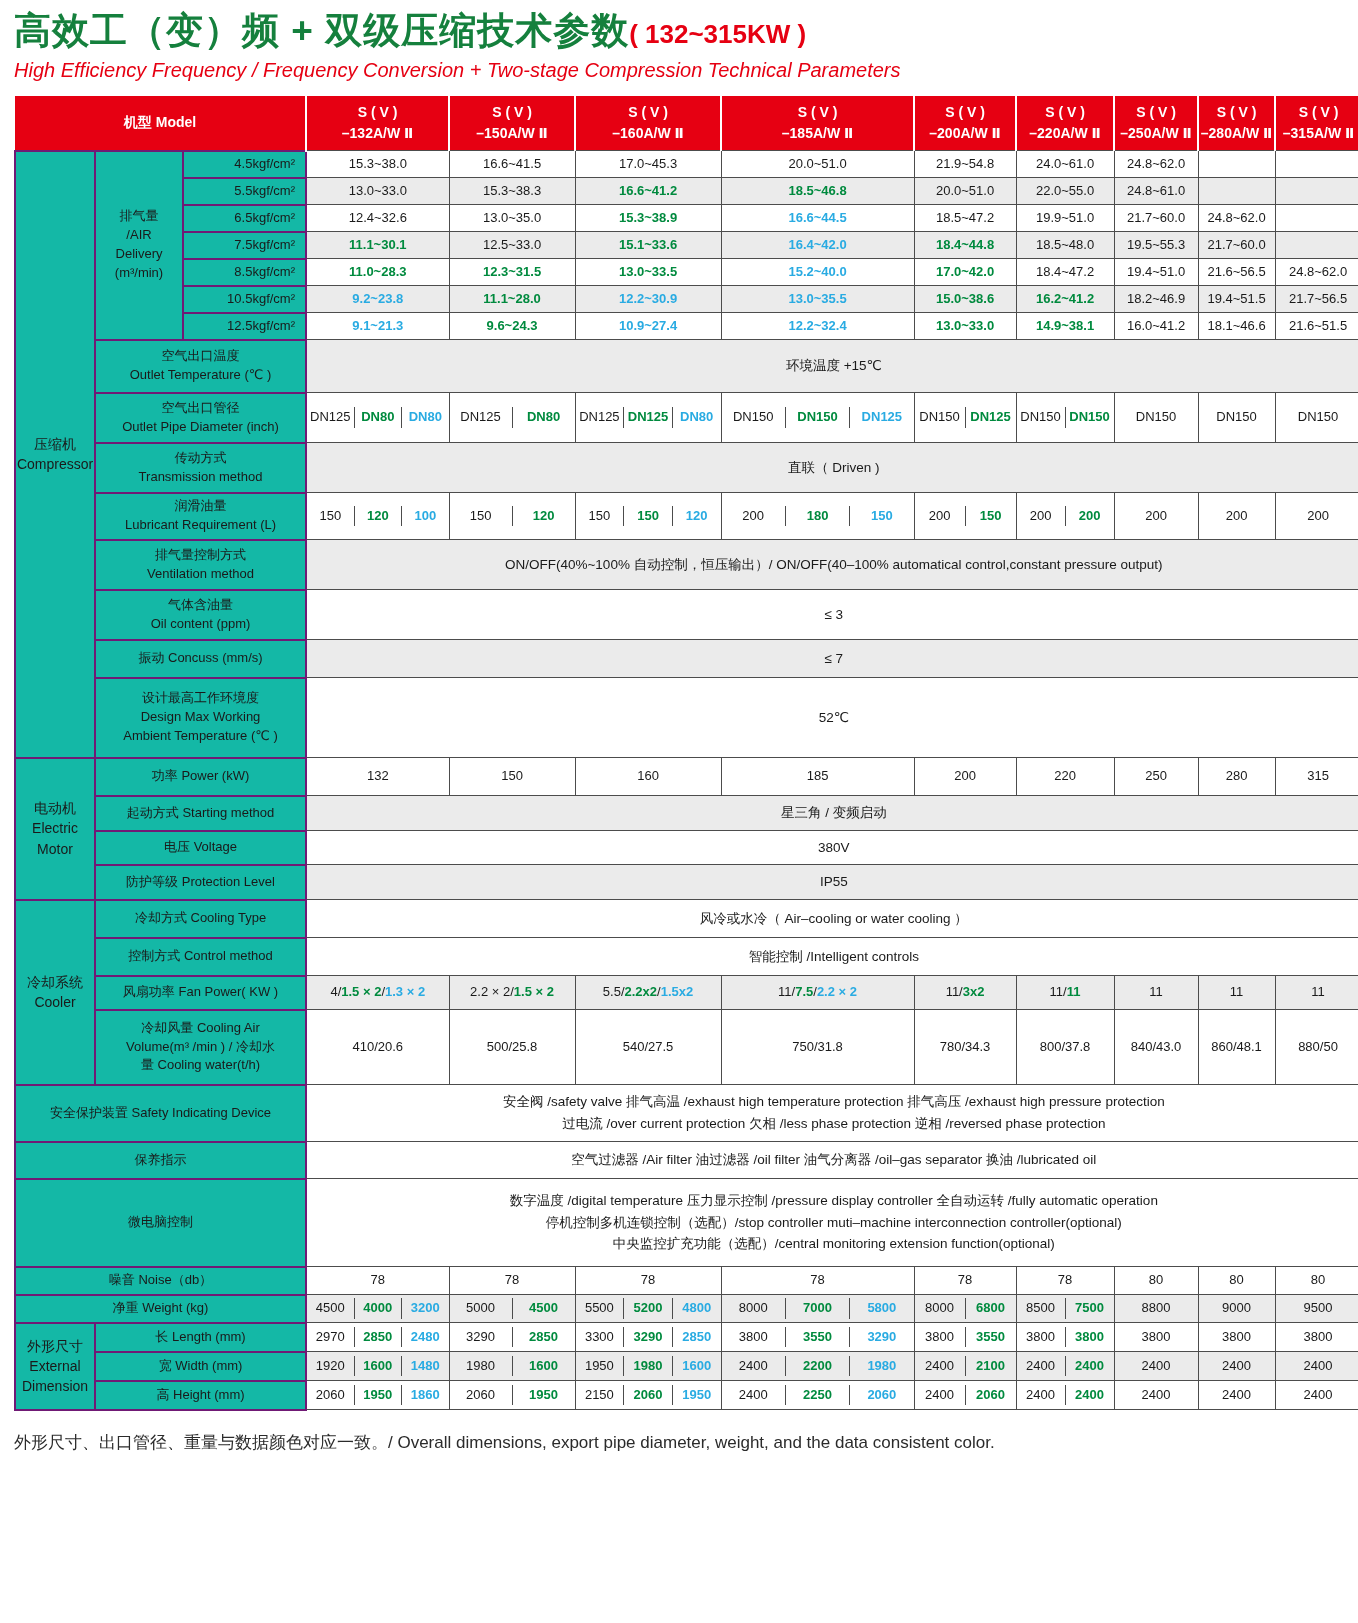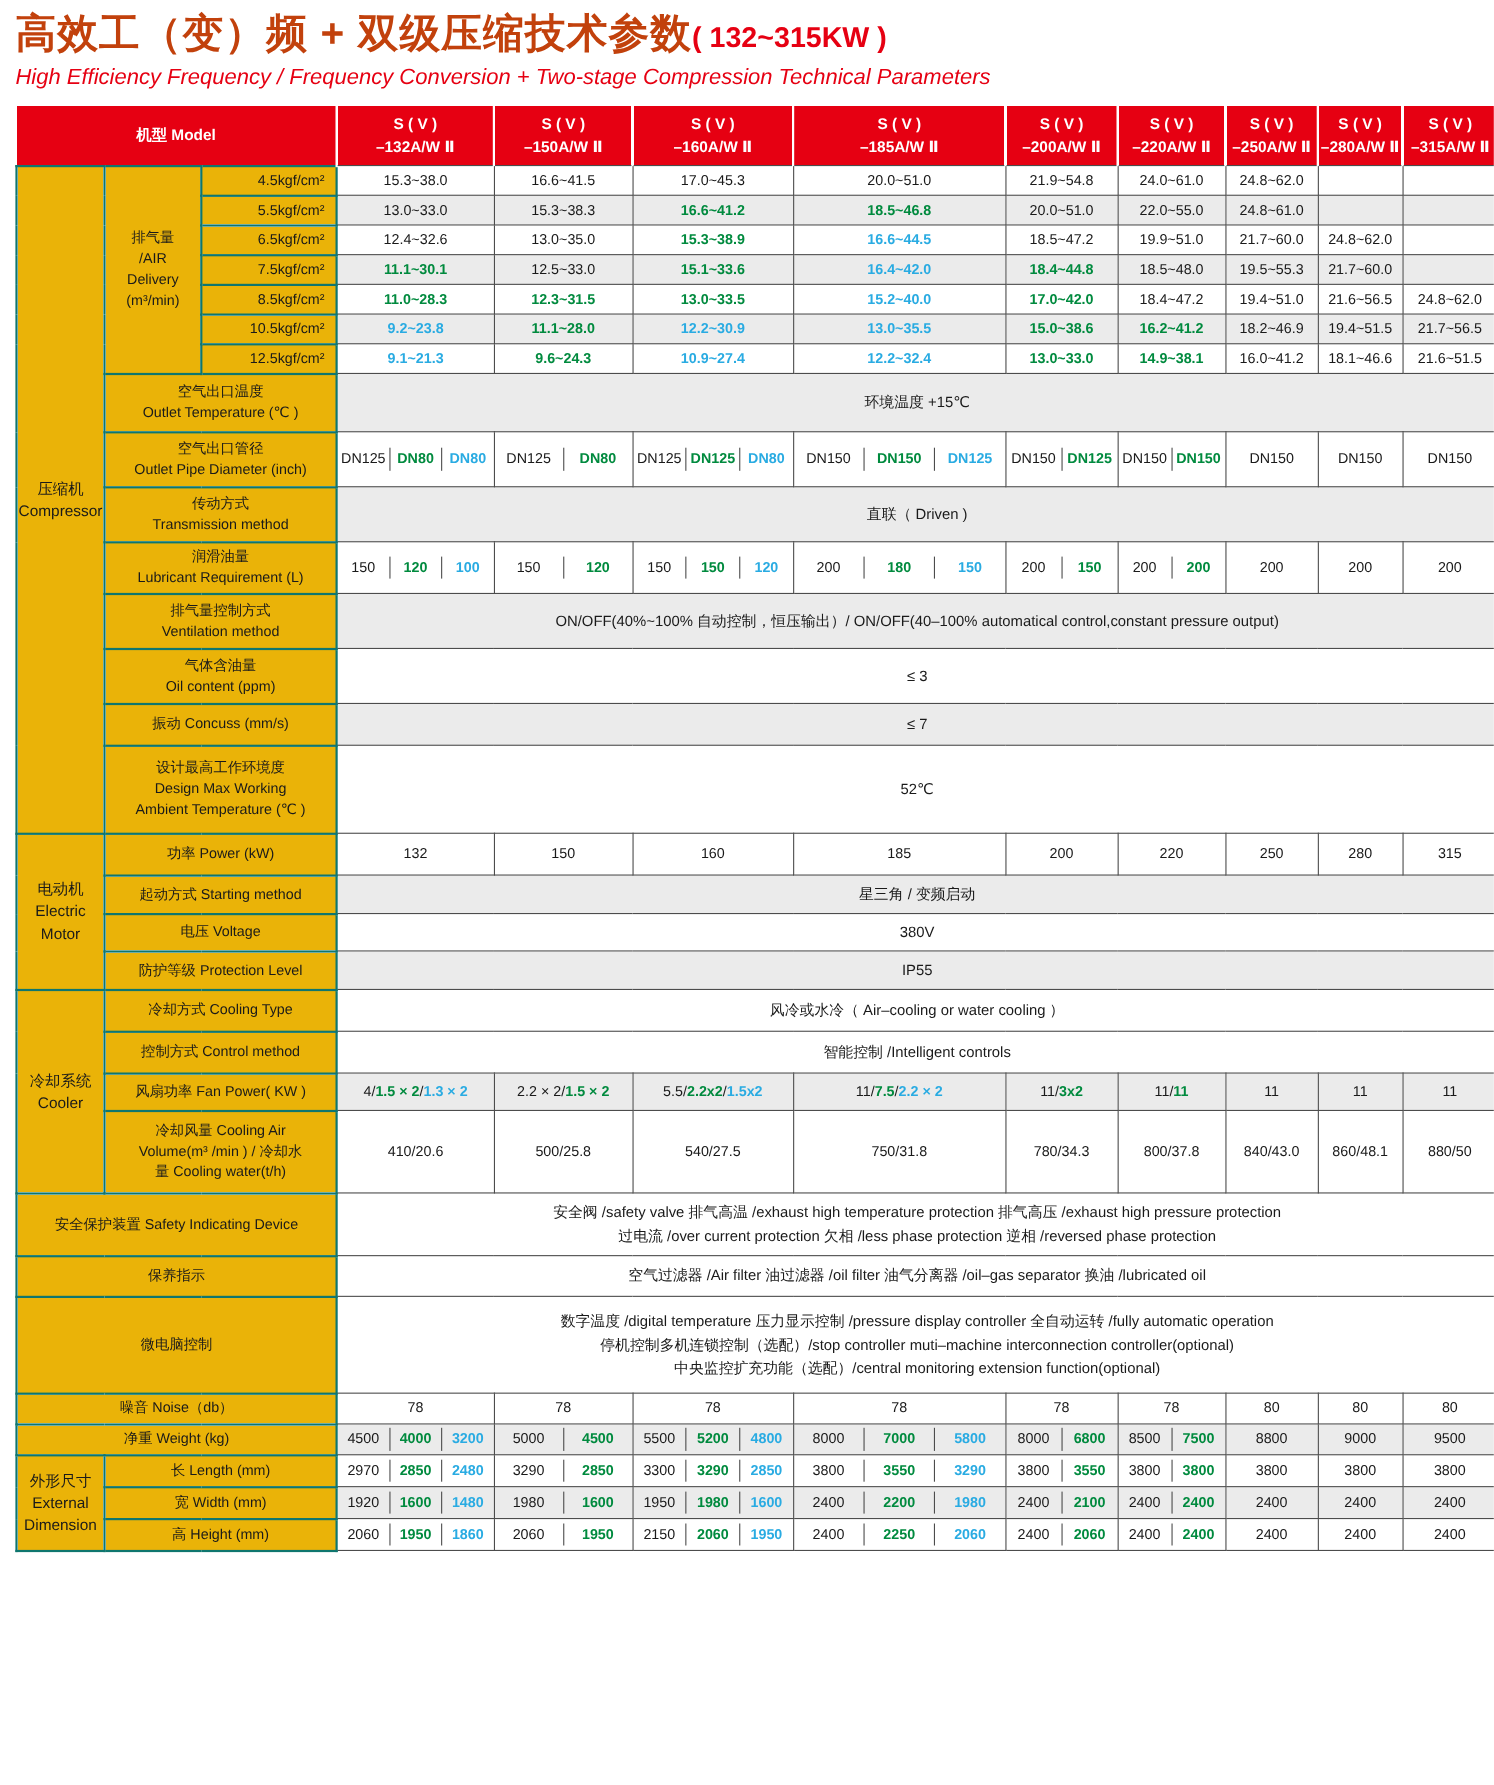--- a/index.html
+++ b/index.html
@@ -1,28 +1,28 @@
 <!DOCTYPE html>
 <html><head>
 <meta charset="utf-8">
 <style>
   html,body{margin:0;padding:0;background:#fff;}
   body{width:1358px;font-family:"Liberation Sans","DejaVu Sans",sans-serif;color:#1a1a1a;}
   .page{padding:10px 14px 20px 14px;}
   
-  .title-zh{color:#c2410c;font-weight:bold;font-size:37px;letter-spacing:1px;line-height:1.15;text-align:right;}
+  .title-zh{color:#15803d;font-weight:bold;font-size:37px;letter-spacing:1px;line-height:1.15;text-align:right;}
   .title-kw{color:#e60012;font-weight:bold;font-size:26px;}
   .title-en{color:#e60012;font-size:20px;margin-top:6px;margin-bottom:14px;font-style:italic;}
   
   table.spec{border-collapse:collapse;table-layout:fixed;width:1330px;}
   table.spec th,table.spec td{padding:0;vertical-align:middle;text-align:center;overflow:hidden;}
   th.red{background:#e60012;color:#fff;font-weight:bold;font-size:14px;border-left:2px solid #fff;line-height:1.5;}
   th.red:first-child{border-left:none;}
   th.red .l2{font-weight:bold;}
-  td.lab,td.grp{background:#eab308;border:2px solid #0f766e;font-size:13px;line-height:1.45;white-space:pre-line;}
+  td.lab,td.grp{background:#14b8a6;border:2px solid #701a75;font-size:13px;line-height:1.45;white-space:pre-line;}
   td.grp{font-size:14px;}
   td.lab.press{text-align:right;padding-right:10px;}
   td.cell{border:1px solid #4c4c4c;font-size:13px;white-space:pre-line;line-height:1.6;}
   tr.bg-g td.cell{background:#ebebeb;}
   tr.bg-w td.cell{background:#fff;}
   .split{display:flex;width:100%;height:100%;align-items:center;}
   .split span{flex:1 1 0;display:flex;align-items:center;justify-content:center;height:100%;}
   .split span + span{border-left:1px solid #4c4c4c;}
   .c-k{color:#1a1a1a;}
   .c-g{color:#008a3e;font-weight:bold;}
@@ -378,14 +378,15 @@
           <td class="cell"><div class="split"><span class="v c-k">2400</span><span class="v c-g">2060</span></div></td>
           <td class="cell"><div class="split"><span class="v c-k">2400</span><span class="v c-g">2400</span></div></td>
           <td class="cell c-k">2400</td>
           <td class="cell c-k">2400</td>
           <td class="cell c-k">2400</td>
         </tr>
       </tbody>
   </table>
 
   <div class="notes">
+    <div>外形尺寸、出口管径、重量与数据颜色对应一致。/ Overall dimensions, export pipe diameter, weight, and the data consistent color.</div>
   </div>
 </div>
 
 </body></html>

